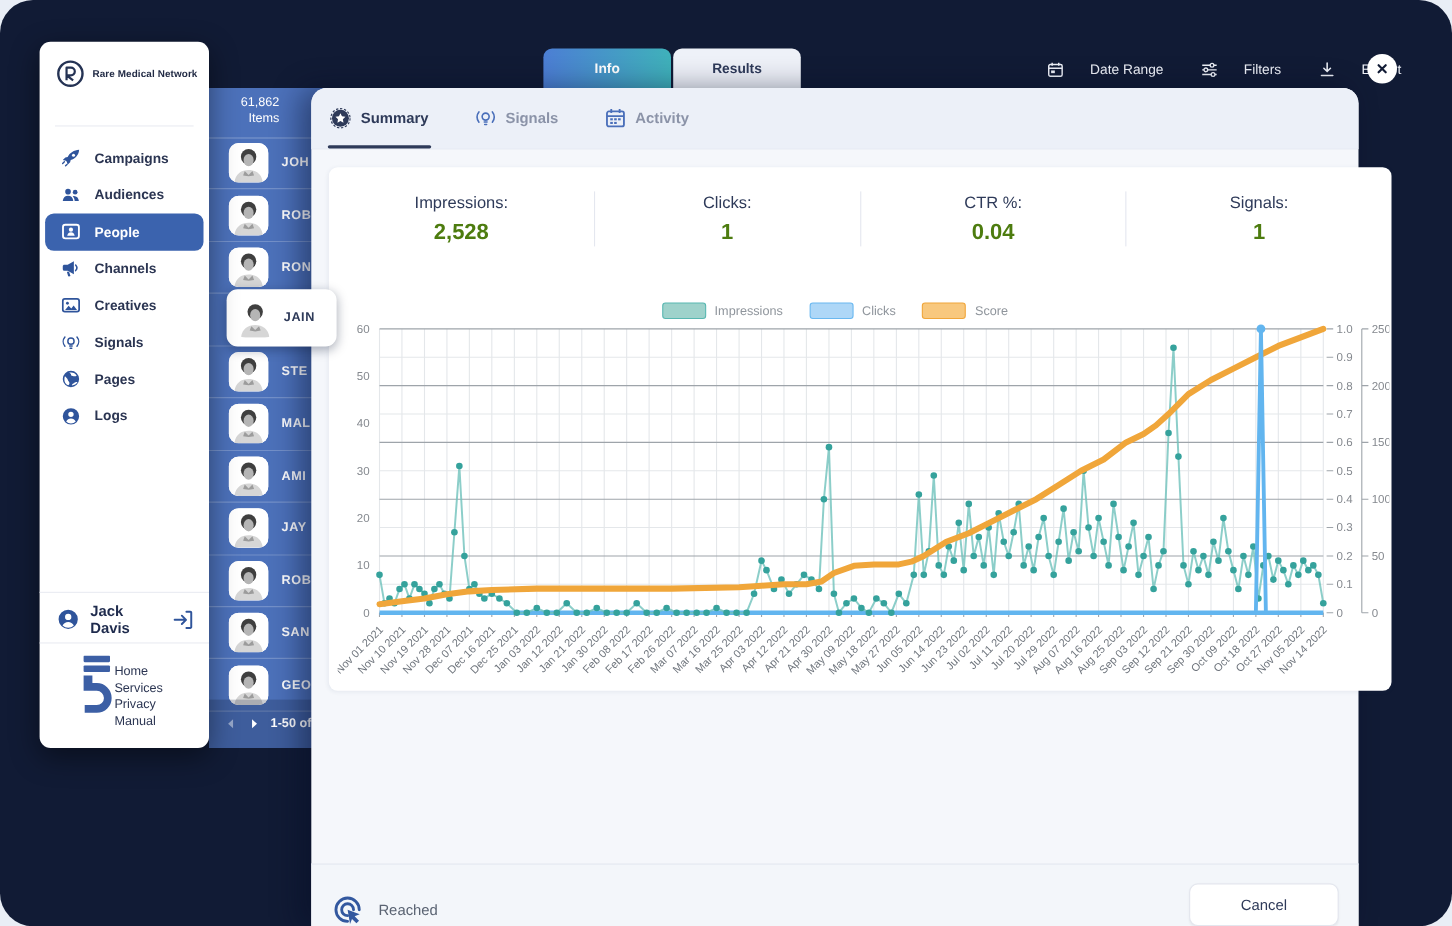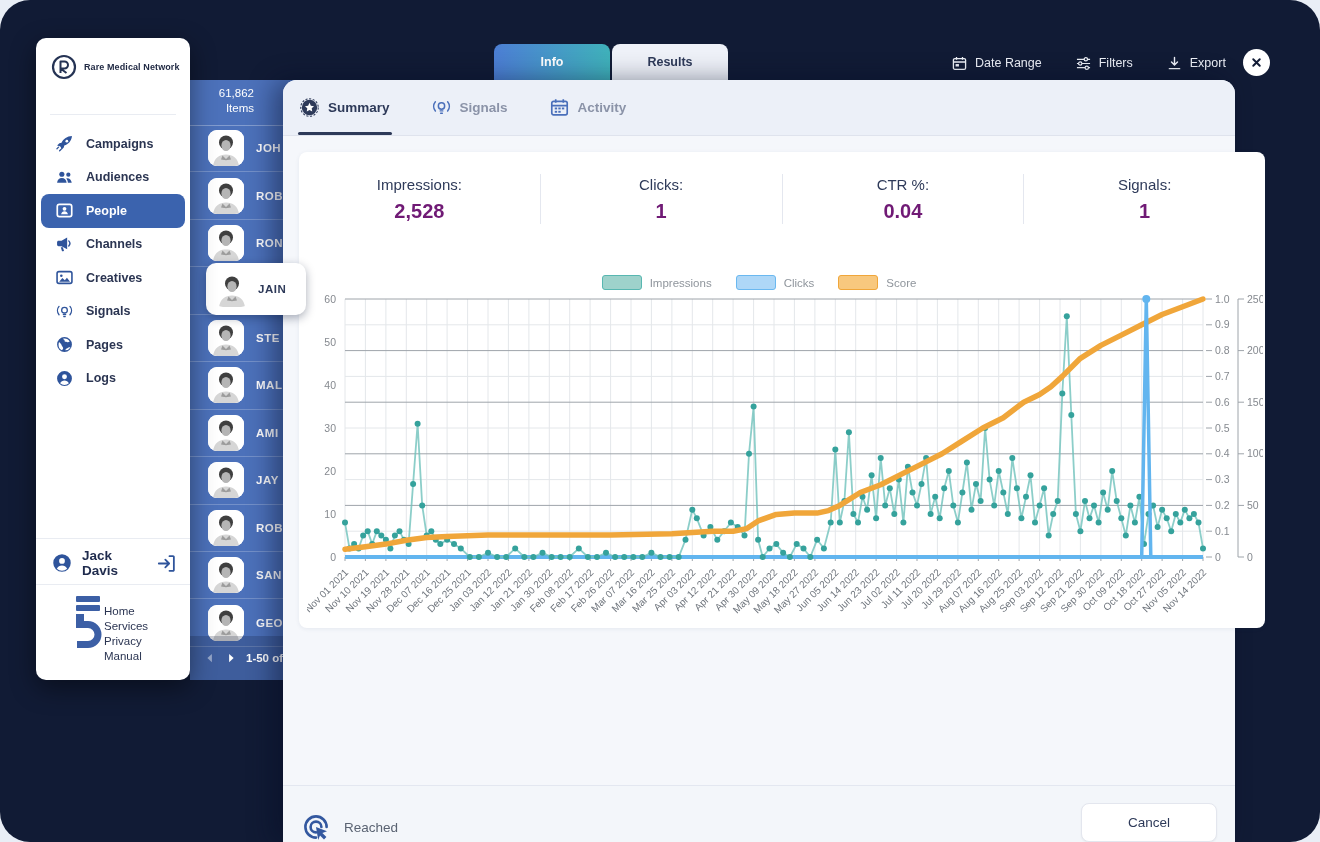--- a/index.html
+++ b/index.html
@@ -46,41 +46,41 @@
   .five-logo{position:absolute;left:38px;top:558px;width:30px;height:60px;color:#3c5fa5;}
   .side-links{position:absolute;left:68px;top:566px;font-size:11.5px;line-height:15px;font-weight:500;color:#2b3552;}
   .side-links div{cursor:pointer;}
 
   
   .top-tab{position:absolute;top:44px;width:116px;height:36px;border-radius:8px 8px 0 0;display:flex;align-items:center;justify-content:center;
     font-size:12.5px;font-weight:700;z-index:5;cursor:pointer;}
   .top-tab.accent{left:494px;background:linear-gradient(90deg,#4c7ed4,#3fb1ba);color:#fff;}
   .top-tab.lit{left:612px;background:#eef1f8;color:#2e3a59;}
   .top-actions{position:absolute;left:952px;top:49px;height:28px;display:flex;gap:34px;z-index:5;}
-  .t-act{display:flex;align-items:center;gap:8px;color:#eef1f8;font-size:12.5px;cursor:pointer;}
+  .t-act{display:flex;align-items:center;gap:24px;color:#eef1f8;font-size:12.5px;cursor:pointer;}
   .t-act .ic{width:15px;height:15px;}
   .close-btn{position:absolute;left:1243px;top:49px;width:27px;height:27px;border-radius:50%;background:#fff;z-index:5;cursor:pointer;
     display:flex;align-items:center;justify-content:center;}
   .close-btn .ic{width:13px;height:13px;color:#111b35;}
 
   
   .modal{position:absolute;left:283px;top:80px;width:952px;height:762px;background:#f5f7fb;border-radius:14px 14px 0 0;z-index:10;
     box-shadow:-10px 0 26px rgba(5,12,35,.45);}
   .mheader{height:55px;background:#ecf0f8;border-radius:14px 14px 0 0;border-bottom:1px solid #dfe3ed;display:flex;align-items:stretch;
     padding-left:17px;gap:42px;}
   .mtab{position:relative;display:flex;align-items:center;gap:9px;font-size:13.5px;font-weight:600;color:#8b93a8;cursor:pointer;}
   .mtab .ic{width:19px;height:19px;color:#4a6fba;}
   .mtab.active{color:#2e3a59;font-weight:700;}
   .mtab.active .ic{color:#2e3a59;}
   .mtab.active::after{content:"";position:absolute;left:-2px;right:-2px;bottom:0;height:3px;background:#2e3a59;border-radius:2px;}
   .card{position:absolute;left:16px;top:72px;width:966px;height:476px;background:#fff;border-radius:8px;box-shadow:0 1px 4px rgba(40,60,100,.08);}
   .stats{display:flex;align-items:center;height:78px;margin-top:8px;}
   .stat{flex:1;text-align:center;}
   .stat .slabel{font-size:15px;color:#2e3a59;margin-bottom:7px;}
-  .stat .svalue{font-size:20px;font-weight:700;color:#701a75;}
+  .stat .svalue{font-size:20px;font-weight:700;color:#4d7c0f;}
   .vdiv{width:1px;height:50px;background:#e4e7ef;flex:none;}
   .legend{position:absolute;top:195px;left:0;right:0;display:flex;justify-content:center;gap:24px;z-index:2;}
   .lg-item{display:flex;align-items:center;gap:8px;}
   .lg-swatch{width:38px;height:13px;border-radius:3px;border:1.5px solid;}
   .lg-label{font-size:11.5px;color:#8f959c;}
   #chart-svg{position:absolute;left:24px;top:175px;}
   #chart-svg text{font-family:"Liberation Sans",sans-serif;}
   .mfooter{position:absolute;left:0;right:0;bottom:0;height:57px;background:#f3f6fa;border-top:1px solid #e3e7f0;display:flex;align-items:flex-end;
     padding:0 18px;box-sizing:border-box;}
   .reached{display:flex;align-items:center;gap:13px;}

